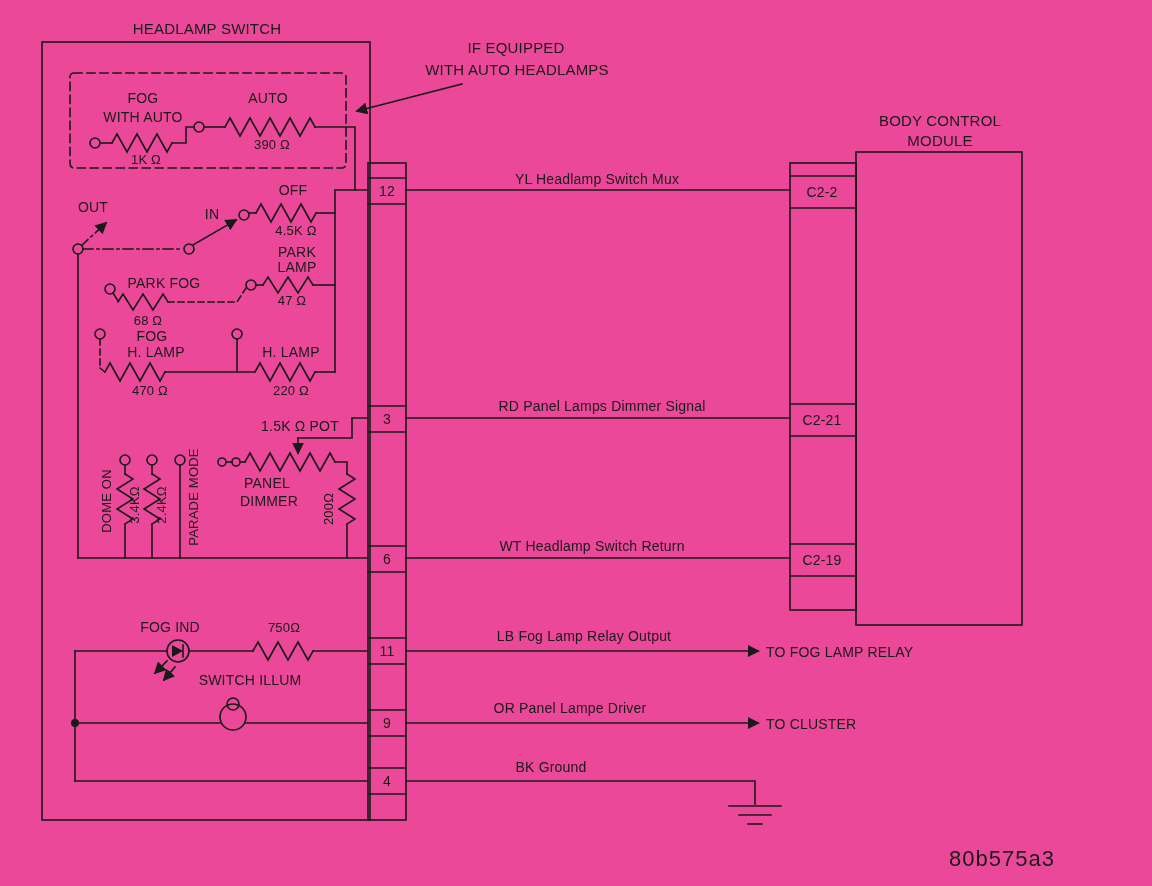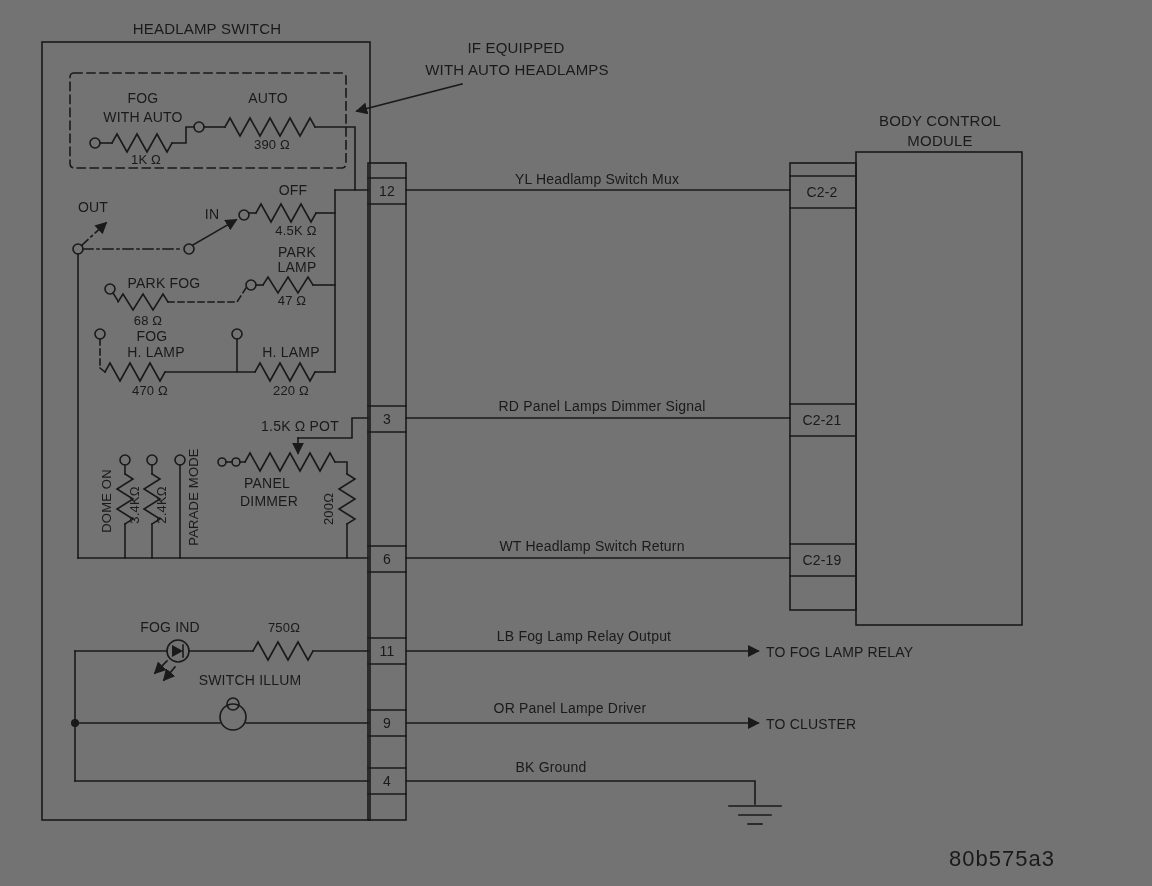--- a/index.html
+++ b/index.html
@@ -1,16 +1,16 @@
 <!DOCTYPE html>
 <html><head>
 <meta charset="utf-8">
 <style>
   html,body{margin:0;padding:0;background:#ffffff;}
-  .page{width:1152px;height:886px;position:relative;background:#737373;overflow:hidden;text-align:right;}
+  .page{width:1152px;height:886px;position:relative;background:#ec4899;overflow:hidden;text-align:right;}
   svg{display:block;}
   text{font-family:"Liberation Sans","DejaVu Sans",sans-serif;fill:#1a1a1a;letter-spacing:.2px;}
   .s13{font-size:13px}
   .s14{font-size:14px}
   .s15{font-size:15px}
   .s21{font-size:22px;letter-spacing:1px}
   .mid{text-anchor:middle}
 </style>
 </head>
 <body>

